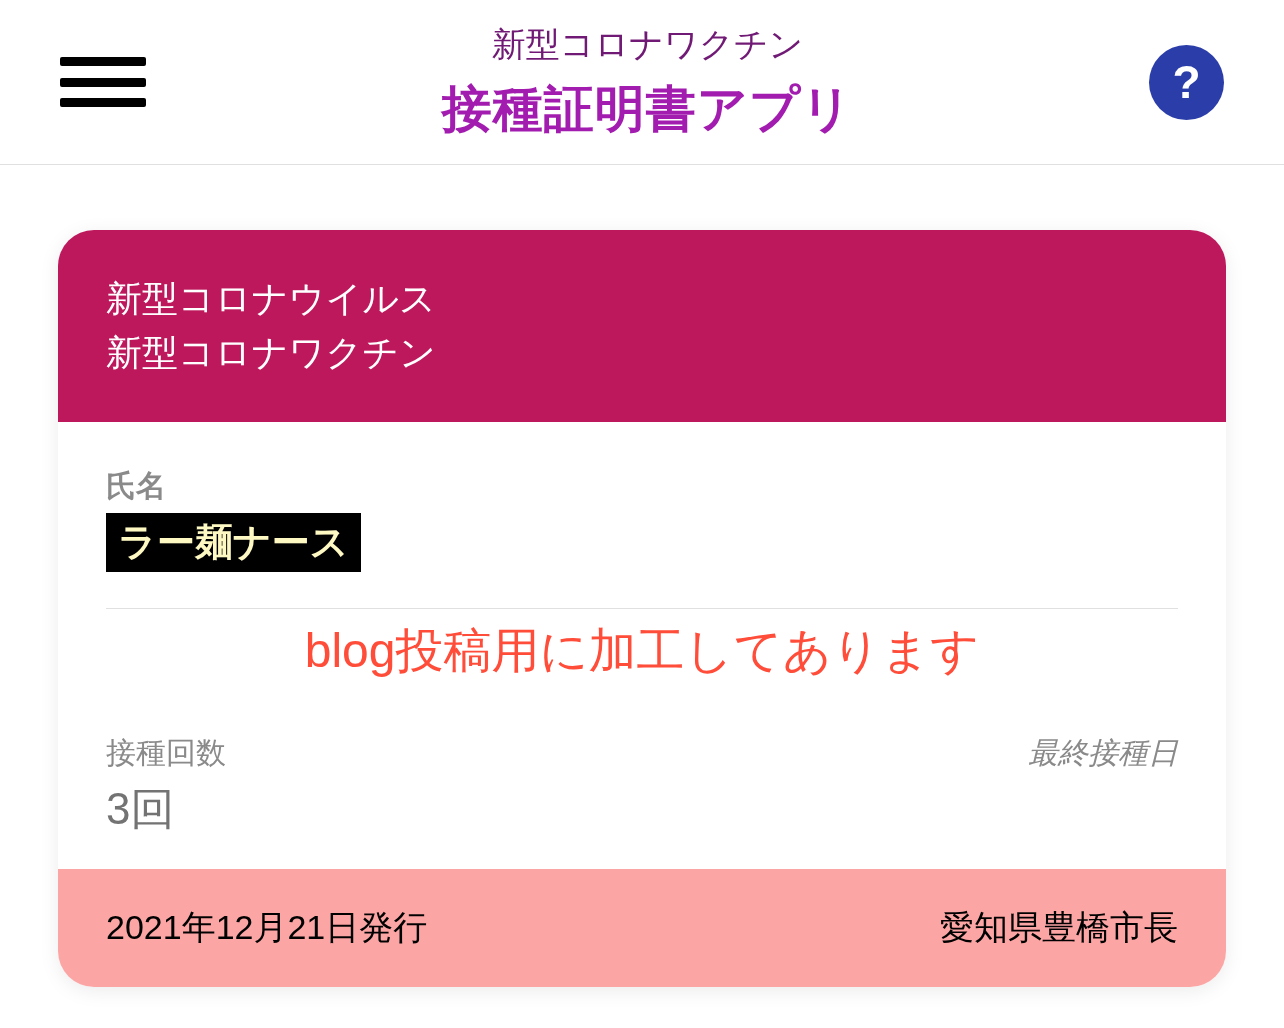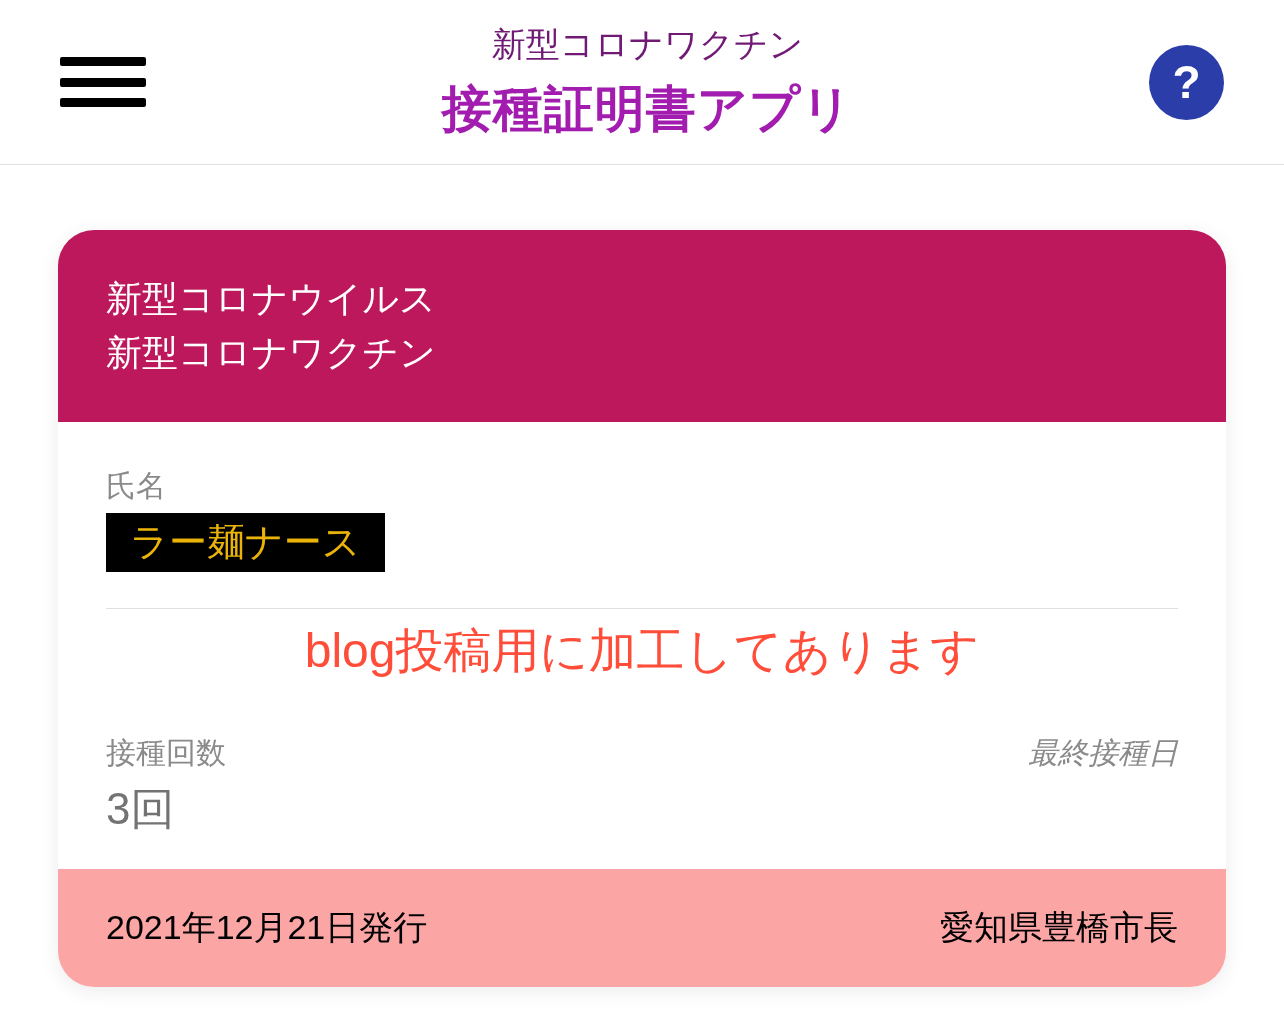--- a/index.html
+++ b/index.html
@@ -89,32 +89,33 @@
     .card-header-line2 {
       font-size: 36px;
       font-weight: 400;
       line-height: 1.5;
     }
     .card-body {
       padding: 44px 48px 30px 48px;
     }
     .name-section {
       margin-bottom: 36px;
+      font-weight: bold;
     }
     .label {
       font-size: 30px;
       color: #8a8a8a;
       margin-bottom: 6px;
     }
     .name-value {
       display: inline-block;
       background: #000;
-      color: #eab308;
+      color: #fef9c3;
       font-size: 38px;
-      padding: 4px 24px;
+      padding: 4px 12px;
     }
     .notice {
       text-align: center;
       color: #ff4d3a;
       font-size: 48px;
       padding: 10px 0 22px 0;
       border-top: 1px solid #e0e0e0;
       margin: 0 0 28px 0;
     }
     .stats-row {

